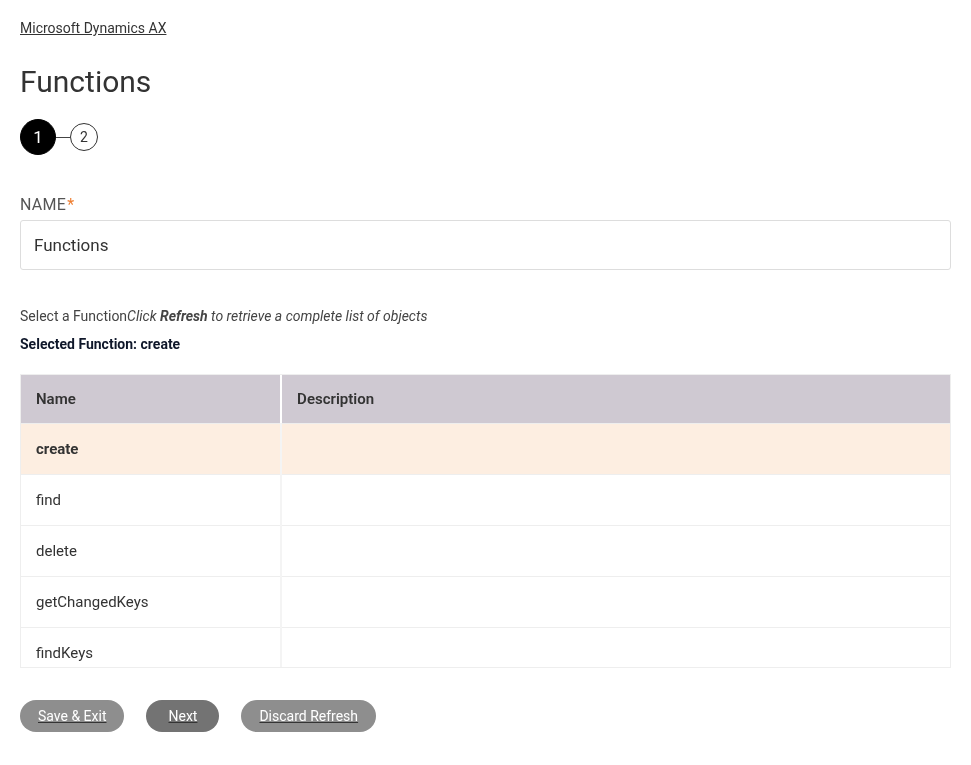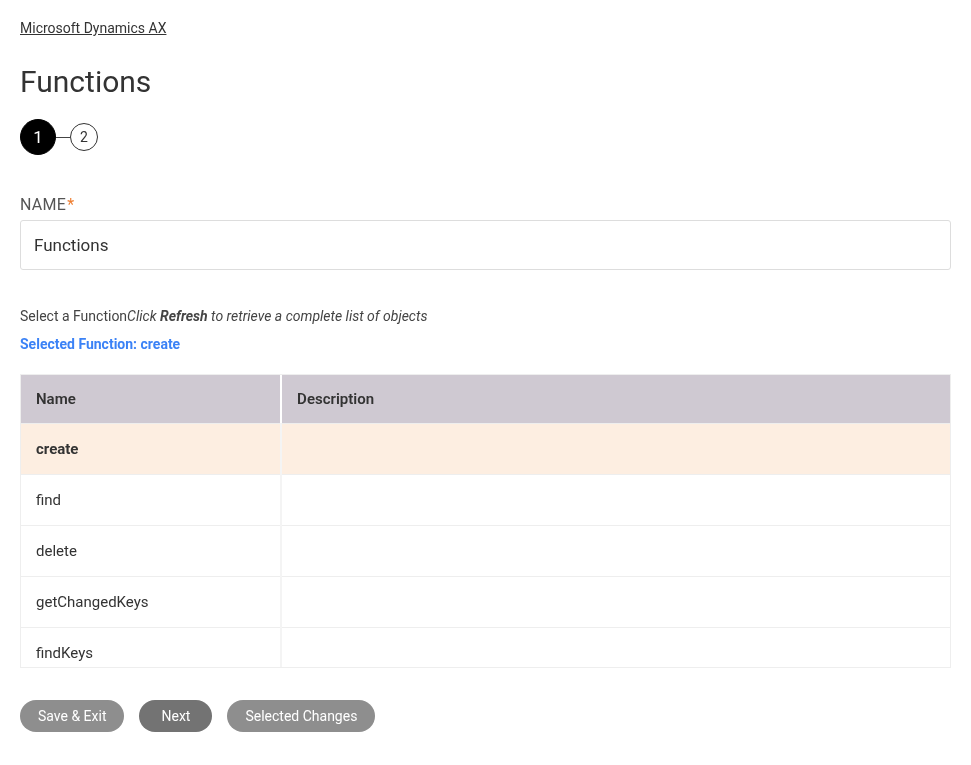--- a/index.html
+++ b/index.html
@@ -99,21 +99,21 @@
     .hint .b { font-weight: 700; font-style: italic; }
     .row-bar2 {
       display: flex;
       justify-content: space-between;
       align-items: center;
       margin-bottom: 22px;
     }
     .selected-fn {
       font-size: 14px;
       font-weight: 700;
-      color: #3b82f6;
+      color: #0f172a;
     }
     .right-controls {
       display: flex;
       align-items: center;
       gap: 18px;
     }
     .search-wrap {
       position: relative;
       width: 300px;
     }
@@ -192,21 +192,22 @@
     tbody tr.selected {
       background: #fdeee1;
     }
     tbody tr.selected td { font-weight: 700; }
     tbody tr { cursor: pointer; }
     tbody::-webkit-scrollbar { width: 12px; }
     tbody::-webkit-scrollbar-track { background: #f4f4f4; }
     tbody::-webkit-scrollbar-thumb { background: #c0c0c0; border-radius: 6px; }
     .action-bar {
       display: flex;
-      gap: 15px;
+      gap: 22px;
+      text-decoration: underline;
     }
     .btn {
       padding: 8px 18px;
       border-radius: 18px;
       border: none;
       font-size: 14px;
       cursor: pointer;
       color: #fff;
       font-family: inherit;
     }
@@ -275,17 +276,17 @@
           <td class="col-name">findKeys</td>
           <td></td>
         </tr>
       </tbody>
   </table>
 </div>
 
 <div class="action-bar">
   <button class="btn gray">Save &amp; Exit</button>
   <button class="btn orange">Next</button>
-  <button class="btn gray">Selected Changes</button>
+  <button class="btn gray">Discard Refresh</button>
 </div>
 
 
 
 
 </body></html>

